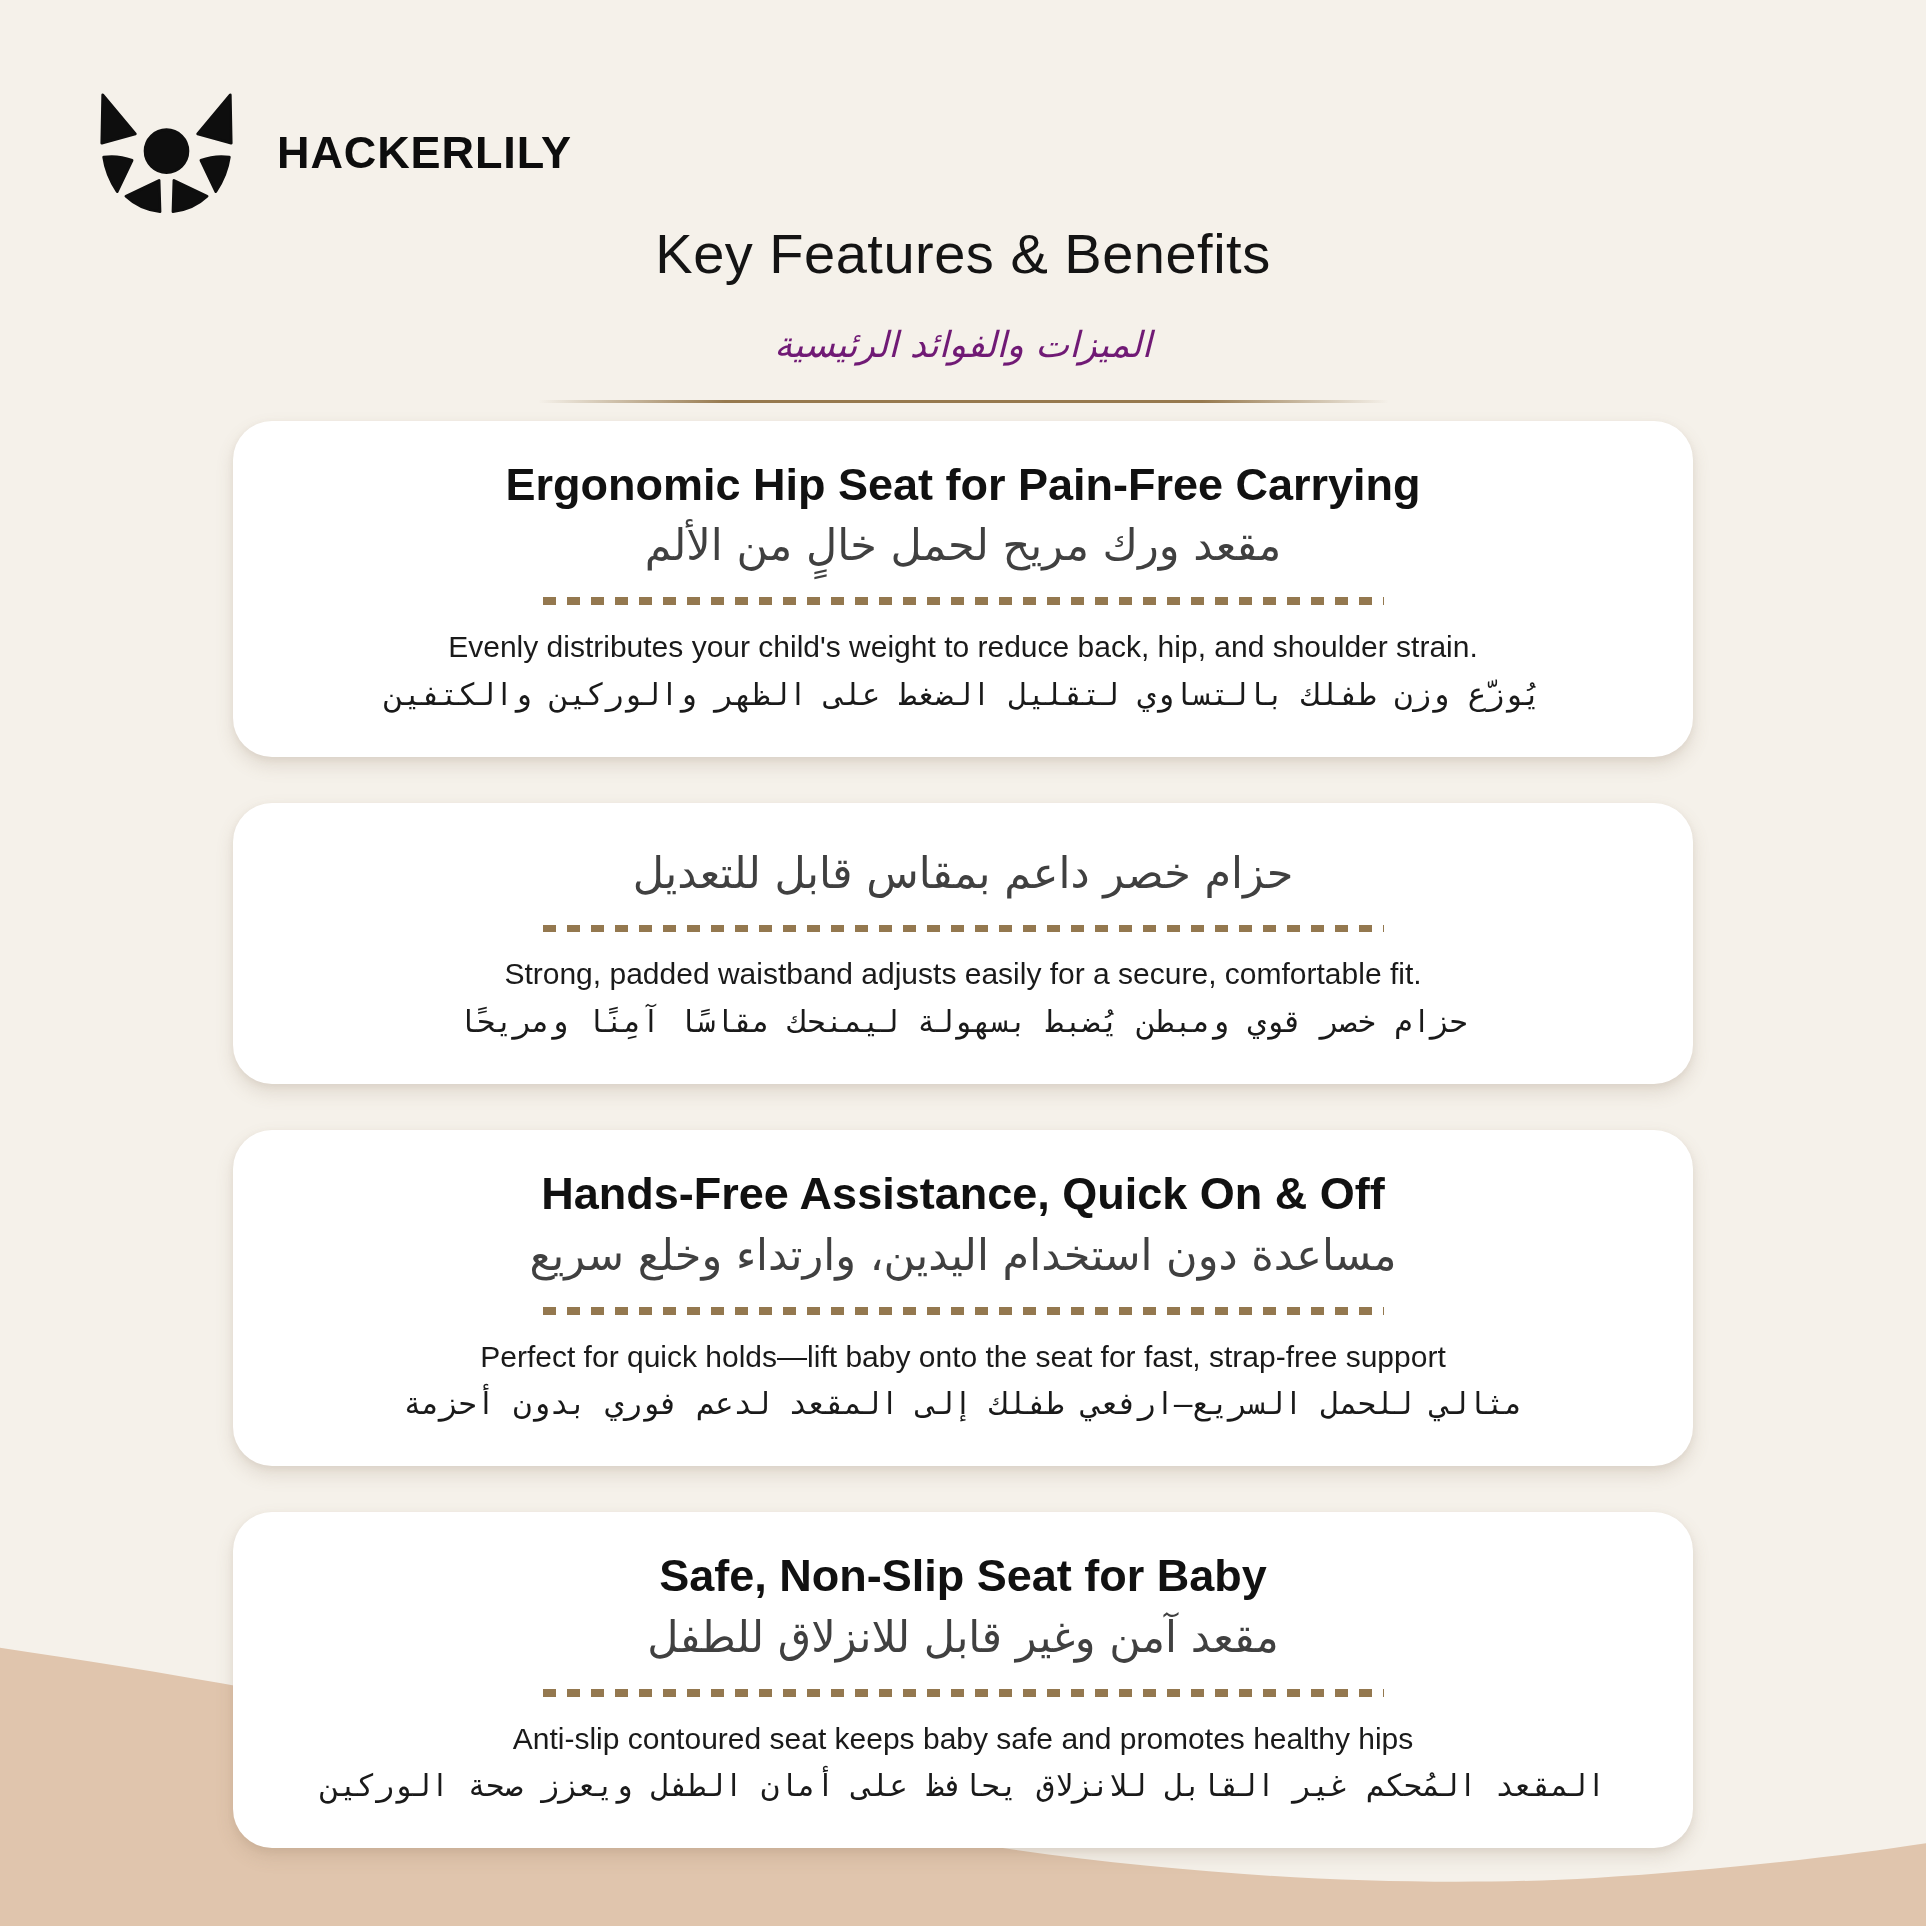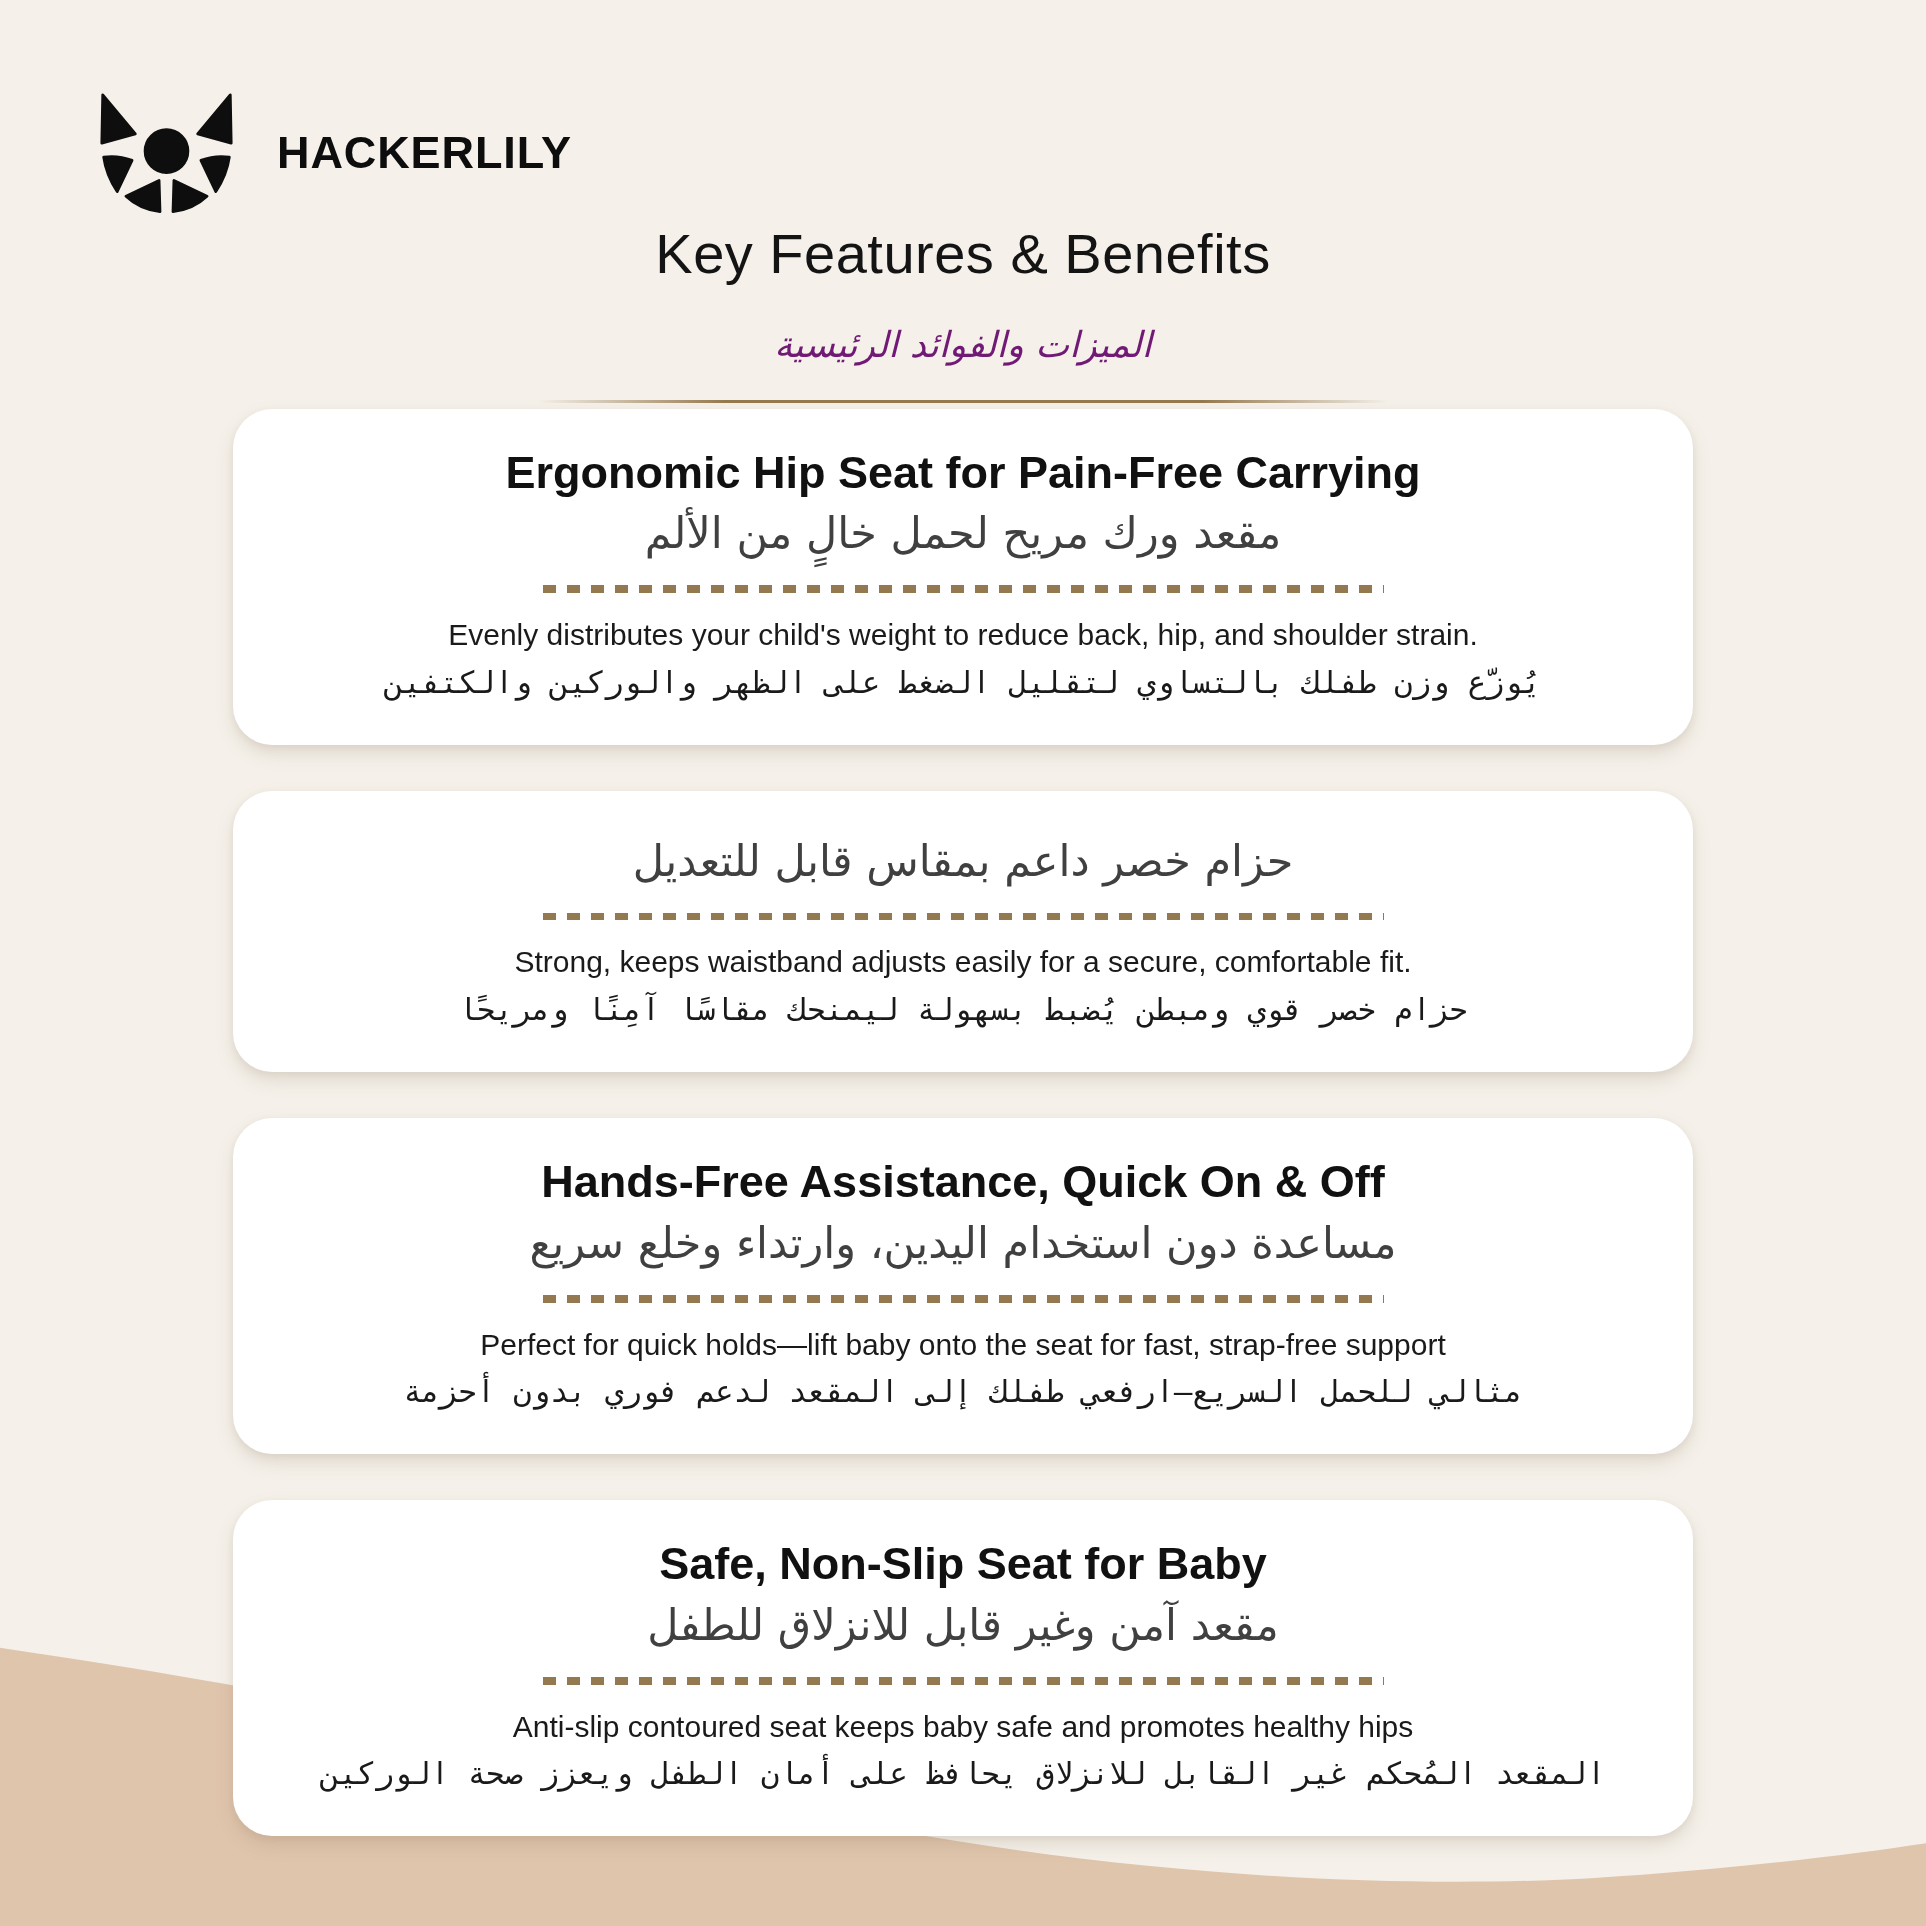--- a/index.html
+++ b/index.html
@@ -21,21 +21,21 @@
   
   .header{position:relative;z-index:1;text-align:center;padding-top:203px;}
   .page-title{font-size:56px;font-weight:400;line-height:67px;letter-spacing:0.5px;color:#141414;margin:17px;}
   .page-title-ar{font-size:36px;font-weight:400;line-height:82px;color:#701a75;margin:2.8px 0 0 0;
     font-family:"DejaVu Sans",sans-serif;font-style:italic;}
   .header-rule{
     width:851px;height:2.8px;margin:14px auto 0;border-radius:1.4px;
     background:linear-gradient(90deg, rgba(150,121,78,0) 0%, #96794e 22%, #96794e 78%, rgba(150,121,78,0) 100%);
   }
   
-  .cards{position:relative;z-index:1;width:1460px;margin:6px auto 0;display:flex;flex-direction:column;gap:46px;}
+  .cards{position:relative;z-index:1;width:1460px;margin:18px auto 0;display:flex;flex-direction:column;gap:46px;}
   .card{
     background:#ffffff;border-radius:39px;
     padding:36px 55px 37px;text-align:center;
     box-shadow:0 8.3px 17.6px rgba(124,98,72,0.16), 0 2.8px 6.5px rgba(124,98,72,0.08);
   }
   .card-title{font-size:45px;font-weight:700;line-height:55px;color:#111111;margin:0;}
   .card-title-ar{font-size:43px;font-weight:400;line-height:60px;color:#404040;margin:3.7px 0 0 0;
     font-family:"DejaVu Sans",sans-serif;}
   .card-divider{
     width:841px;max-width:100%;height:7.9px;margin:22px auto;
@@ -79,21 +79,21 @@
     <h2 class="card-title">Ergonomic Hip Seat for Pain-Free Carrying</h2>
     <div class="card-title-ar" dir="rtl">مقعد ورك مريح لحمل خالٍ من الألم</div>
     <div class="card-divider"></div>
     <p class="card-desc">Evenly distributes your child's weight to reduce back, hip, and shoulder strain.</p>
     <p class="card-desc-ar" dir="rtl">يُوزّع وزن طفلك بالتساوي لتقليل الضغط على الظهر والوركين والكتفين</p>
   </div>
 
   <div class="card">
     <div class="card-title-ar" dir="rtl">حزام خصر داعم بمقاس قابل للتعديل</div>
     <div class="card-divider"></div>
-    <p class="card-desc">Strong, keeps waistband adjusts easily for a secure, comfortable fit.</p>
+    <p class="card-desc">Strong, padded waistband adjusts easily for a secure, comfortable fit.</p>
     <p class="card-desc-ar" dir="rtl">حزام خصر قوي ومبطن يُضبط بسهولة ليمنحك مقاسًا آمِنًا ومريحًا</p>
   </div>
 
   <div class="card">
     <h2 class="card-title">Hands-Free Assistance, Quick On &amp; Off</h2>
     <div class="card-title-ar" dir="rtl">مساعدة دون استخدام اليدين، وارتداء وخلع سريع</div>
     <div class="card-divider"></div>
     <p class="card-desc">Perfect for quick holds—lift baby onto the seat for fast, strap-free support</p>
     <p class="card-desc-ar" dir="rtl">مثالي للحمل السريع—ارفعي طفلك إلى المقعد لدعم فوري بدون أحزمة</p>
   </div>

